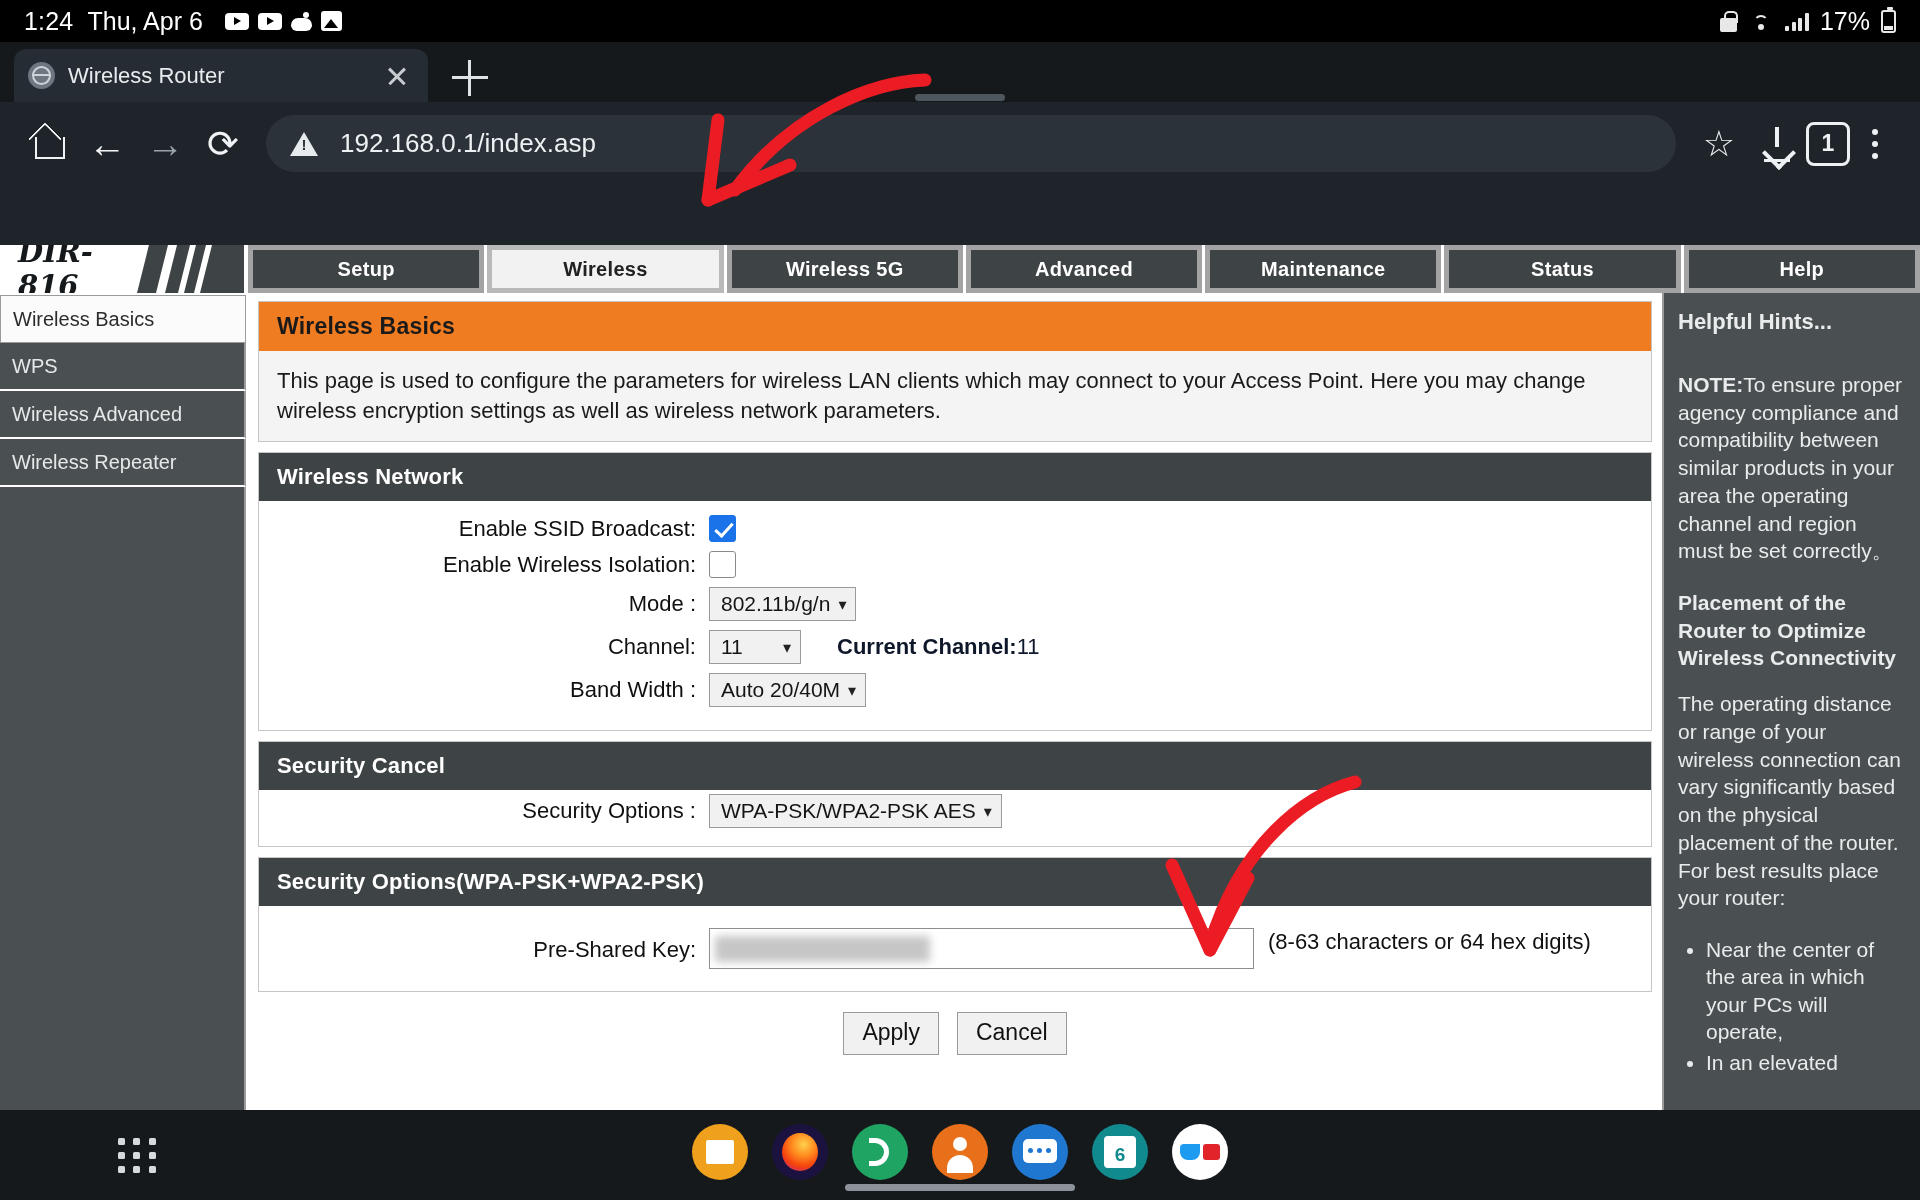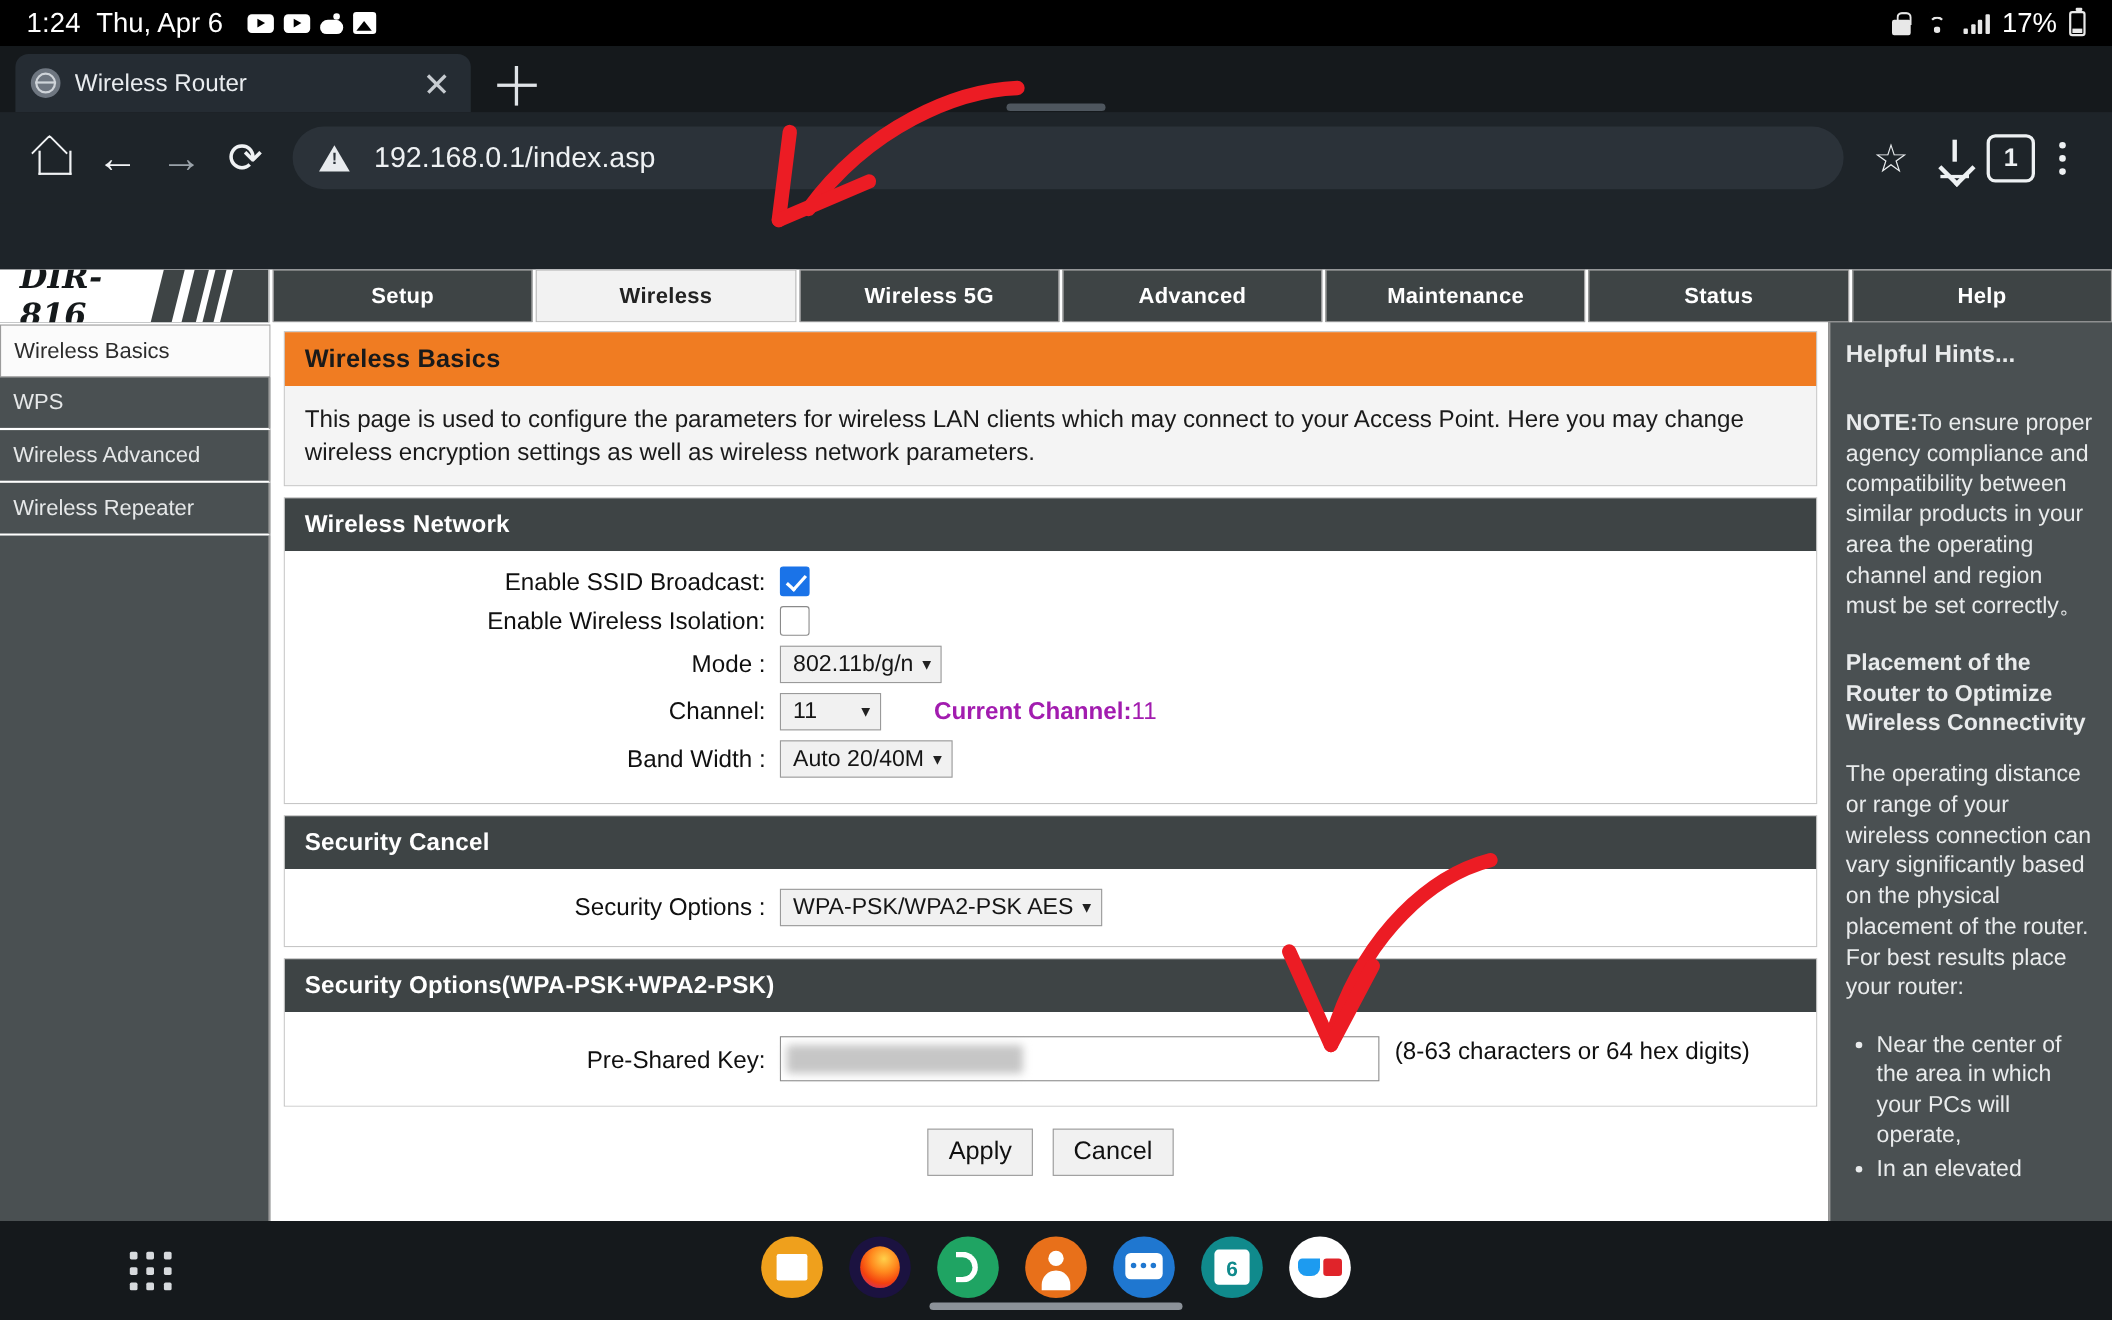--- a/index.html
+++ b/index.html
@@ -210,21 +210,21 @@
     font-family: "DejaVu Serif", serif; font-style: italic; font-weight: bold;
     font-size: 29px; color: #15191b; transform: skewX(14deg);
   }
   .brand-slash {
     position: absolute; top: 0; height: 48px; width: 9px; background: #fff; transform: skewX(-14deg);
   }
   .rtabs { display: flex; flex: 1; gap: 3px; padding-left: 3px; }
   .rtab {
     flex: 1; background: #3e4445; color: #fff; font-size: 20px; font-weight: bold;
     display: flex; align-items: center; justify-content: center;
-    border: 1px solid #a3a3a3; letter-spacing: .3px;
+    border: 5px solid #a3a3a3; letter-spacing: .3px;
   }
   .rtab.active { background: #f2f2f2; color: #222; border-color: #b9b9b9; }
   .rtab.help { background: #3e4445; }
 
   .router-body { display: flex; height: 859px; }
   .rsidebar { width: 246px; background: #fff; padding-top: 2px; }
   .side-item {
     height: 48px; background: #4a5052; color: #e6e8e9; font-size: 20px;
     display: flex; align-items: center; padding-left: 12px;
     border-bottom: 2px solid #fff; border-right: 2px solid #9b9b9b;
@@ -270,21 +270,21 @@
     position: absolute; left: 4px; top: 5px; width: 38px; height: 24px;
     background: #c9c9c9; filter: blur(4px); border-radius: 3px;
   }
   .sel {
     height: 34px; border: 1.5px solid #9a9a9a; background: #f1f1f1;
     display: inline-flex; align-items: center; padding: 0 9px 0 11px;
     font-size: 21px; color: #151515; gap: 8px;
   }
   .sel .chev { font-size: 16px; color: #222; }
   .sel.wide-chan { width: 92px; justify-content: space-between; }
-  .cur-chan { font-size: 22px; font-weight: bold; color: #a21caf; margin-left: 48px; }
+  .cur-chan { font-size: 22px; font-weight: bold; color: #0f172a; margin-left: 36px; }
   .cur-chan span { font-weight: normal; }
 
   .psk-input {
     width: 545px; height: 41px; border: 1.5px solid #8d8d8d; background: #fff; position: relative;
   }
   .psk-blur {
     position: absolute; left: 5px; top: 7px; width: 215px; height: 26px;
     background: #c6c6c6; filter: blur(4px); border-radius: 3px;
   }
   .psk-hint { font-size: 22px; color: #101010; margin-left: 14px; width: 330px; line-height: 1.3; }
@@ -486,21 +486,21 @@
                     <span class="chev">▾</span>
                   </span>
                 </div>
               </div>
 
             </div>
           </div>
 
           <div class="panel">
             <div class="panel-head-dark">Security Cancel</div>
-            <div class="panel-body" style="padding:18px 0 18px 0">
+            <div class="panel-body" style="padding:4px 0 18px 0">
               <div class="frow" style="margin-bottom:0">
                 <div class="flabel">Security Options :</div>
                 <div class="fctl">
                   <span class="sel">
                     <span>WPA-PSK/WPA2-PSK AES</span>
                     <span class="chev">▾</span>
                   </span>
                 </div>
               </div>
             </div>

